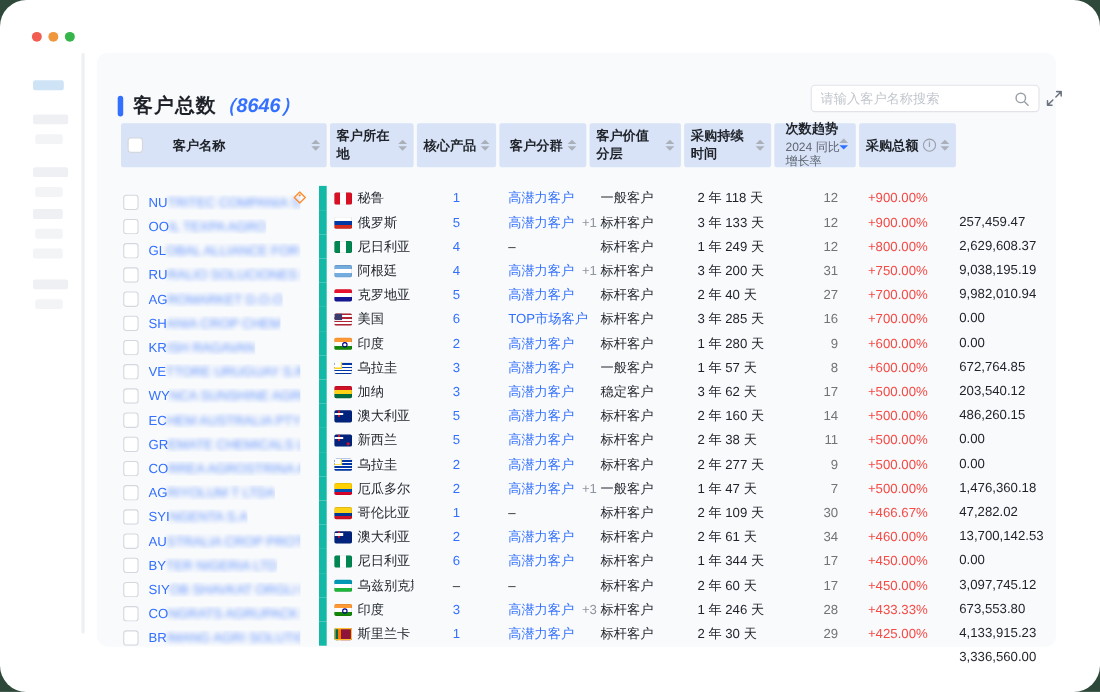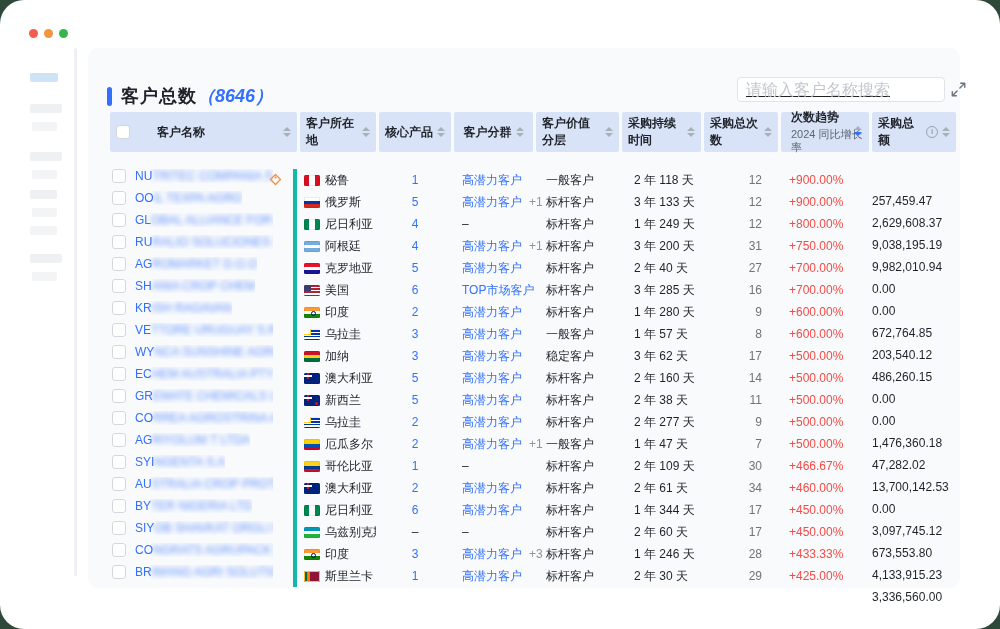--- a/index.html
+++ b/index.html
@@ -19,21 +19,21 @@
   .panel { position:absolute; left:88px; top:48px; width:872px; height:540px; background:#f8fafc; border-radius:10px; }
 
   
   .title-row { position:absolute; left:107px; top:84px; display:flex; align-items:center; }
   .accent-bar { width:5px; height:19px; border-radius:3px; background:#3370ff; margin-right:9px; }
   .page-title { font-size:18px; font-weight:bold; color:#1f2329; letter-spacing:1px; }
   .page-count { font-size:18px; font-weight:bold; color:#3370ff;font-style:italic; }
 
   
   .search-wrap { position:absolute; left:737px; top:77px; width:208px; height:25px; border:1px solid #e1e3e8; border-radius:4px; background:#fff; display:flex; align-items:center; padding:0 8px; }
-  .search-input { flex:1; border:none; outline:none; font-size:16px; color:#1f2329; background:transparent;text-decoration:underline; }
+  .search-input { flex:1; border:none; outline:none; font-size:12px; color:#1f2329; background:transparent; }
   .search-input::placeholder { color:#c2c6cd; }
   .expand-btn { position:absolute; left:951px; top:82px; width:15px; height:15px; cursor:pointer; }
 
   
   .table { position:absolute; left:110px; top:112px; width:848px; }
   .grid { display:grid; grid-template-columns:187px 76px 72px 79px 83px 79px 74px 88px 84px; column-gap:3px; }
   .thead .cell { background:#d8e3f7; border-radius:2px; height:40px; display:flex; align-items:center; justify-content:center; font-size:12px; font-weight:bold; color:#1f2329; padding:0 6px; gap:4px; }
   .thead .cell.name-h { justify-content:flex-start; }
   .thead .name-label { flex:1; margin-left:23px; }
   .checkbox { width:14px; height:14px; border:1px solid #d4d7dd; border-radius:3px; background:#fff; flex:none; cursor:pointer; }
@@ -43,21 +43,21 @@
   .sort .down { border-top:4px solid #aab0b9; }
   .sort .down.active { border-top-color:#3370ff; }
   .trend-h { flex-direction:column; line-height:13px; align-items:flex-start !important; padding-left:10px !important; position:relative; }
   .trend-h .l1 { font-weight:bold; }
   .trend-h .l2 { font-weight:normal; color:#5f6672; font-size:11px; }
   .trend-h .sort { position:absolute; right:7px; top:14px; }
   .info-icon { width:12px; height:12px; border:1px solid #9ba1aa; border-radius:50%; color:#9ba1aa; font-size:8px; line-height:10px; text-align:center; font-style:normal; flex:none; }
 
   
   .tbody .row { height:22px; align-items:center; font-size:12px; color:#1f2329; }
-  .cell-name { display:flex; align-items:flex-start; height:22px; border-right:4px solid #14b8a6; padding-left:2px; position:relative; overflow:hidden; }
+  .cell-name { display:flex; align-items:flex-end; height:22px; border-right:7px solid #14b8a6; padding-left:2px; position:relative; overflow:hidden; }
   .cell-name .checkbox { margin-right:9px; }
   .cname { color:#3370ff; white-space:nowrap; overflow:hidden; display:flex; align-items:baseline; max-width:138px; cursor:pointer; }
   .cname .masked { filter:blur(2.6px); opacity:.75; }
   .tag-ic { position:absolute; right:11px; top:4px; }
   .cell-loc { display:flex; align-items:center; gap:5px; padding-left:4px; white-space:nowrap; overflow:hidden; }
   .flag { width:16px; height:11px; border-radius:1.5px; box-shadow:inset 0 0 0 .5px rgba(0,0,0,.15); flex:none; position:relative; overflow:hidden; }
   .cell-prod { text-align:center; color:#3370ff; }
   .cell-prod.dash { color:#1f2329; }
   .cell-seg { padding-left:8px; color:#3370ff; white-space:nowrap; cursor:pointer; }
   .cell-seg .extra { color:#8f959e; margin-left:7px; }
@@ -175,27 +175,20 @@
             <i class="down"></i>
           </span>
       </div>
       <div class="cell">
         <span>采购持续时间</span>
         <span class="sort">
             <i class="up"></i>
             <i class="down"></i>
           </span>
       </div>
-      <div class="cell">
-        <span>采购总次数</span>
-        <span class="sort">
-            <i class="up"></i>
-            <i class="down"></i>
-          </span>
-      </div>
       <div class="cell trend-h">
         <span class="l1">次数趋势</span>
         <span class="l2">2024 同比增长率</span>
         <span class="sort">
             <i class="up"></i>
             <i class="down active"></i>
           </span>
       </div>
       <div class="cell">
         <span>采购总额</span>

